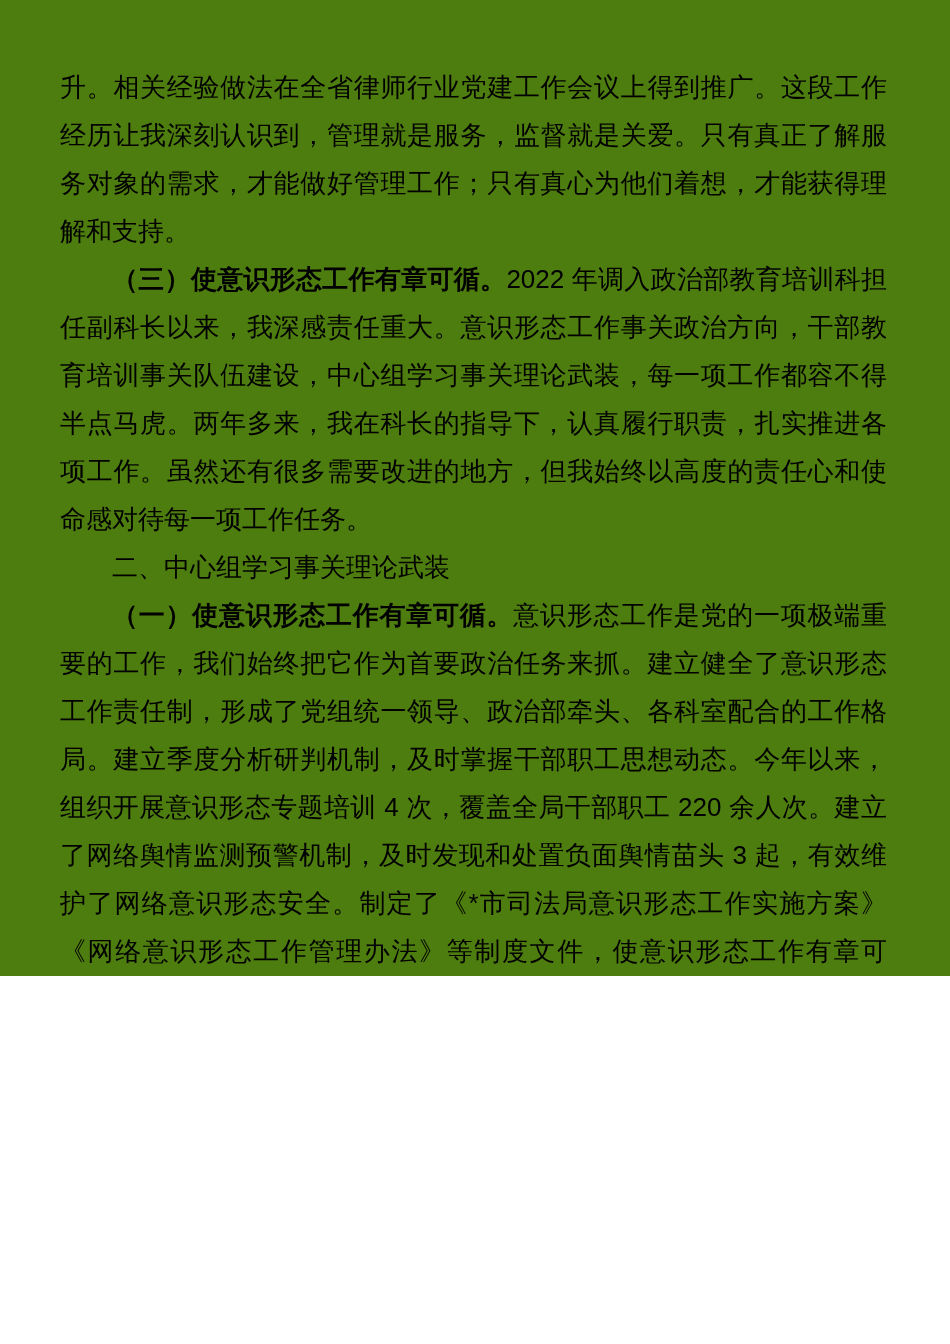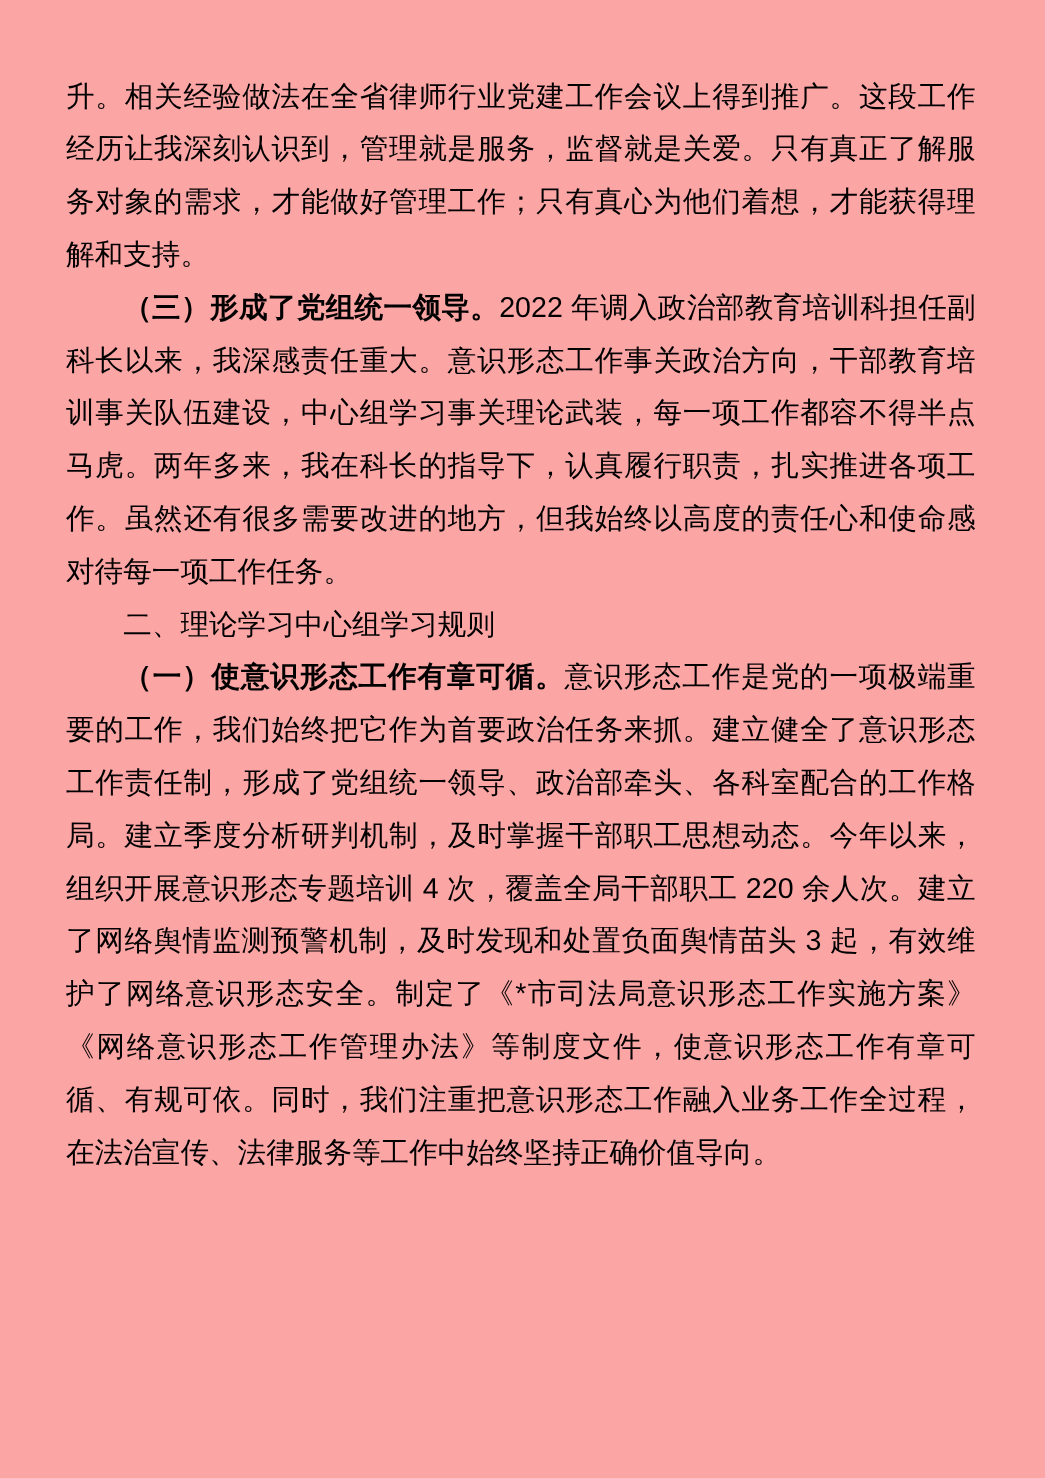--- a/index.html
+++ b/index.html
@@ -3,22 +3,22 @@
 <meta charset="utf-8">
 <style>
   html, body {
     margin: 0;
     padding: 0;
     background: #ffffff;
   }
   .page {
     position: relative;
     width: 950px;
-    height: 1344px;
-    background: #fca5a5;
+    height: 976px;
+    background: #4d7c0f;
     overflow: hidden;
     box-sizing: border-box;
     padding: 63px 63px 0 60px;
   }
   .doc-text {
     font-family: "Liberation Sans", "DejaVu Sans", sans-serif;
     font-size: 26px;
     line-height: 48px;
     color: #000000;
     text-align: justify;
@@ -37,21 +37,21 @@
   }
 </style>
 </head>
 <body>
 
 <div class="page">
   <div class="doc-text">
 
     <p><span>升。相关经验做法在全省律师行业党建工作会议上得到推广。这段工作经历让我深刻认识到，管理就是服务，监督就是关爱。只有真正了解服务对象的需求，才能做好管理工作；只有真心为他们着想，才能获得理解和支持。</span></p>
 
-    <p class="indent"><strong>（三）形成了党组统一领导。</strong><span>2022 年调入政治部教育培训科担任副科长以来，我深感责任重大。意识形态工作事关政治方向，干部教育培训事关队伍建设，中心组学习事关理论武装，每一项工作都容不得半点马虎。两年多来，我在科长的指导下，认真履行职责，扎实推进各项工作。虽然还有很多需要改进的地方，但我始终以高度的责任心和使命感对待每一项工作任务。</span></p>
+    <p class="indent"><strong>（三）使意识形态工作有章可循。</strong><span>2022 年调入政治部教育培训科担任副科长以来，我深感责任重大。意识形态工作事关政治方向，干部教育培训事关队伍建设，中心组学习事关理论武装，每一项工作都容不得半点马虎。两年多来，我在科长的指导下，认真履行职责，扎实推进各项工作。虽然还有很多需要改进的地方，但我始终以高度的责任心和使命感对待每一项工作任务。</span></p>
 
-    <p class="indent"><span>二、理论学习中心组学习规则</span></p>
+    <p class="indent"><span>二、中心组学习事关理论武装</span></p>
 
     <p class="indent"><strong>（一）使意识形态工作有章可循。</strong><span>意识形态工作是党的一项极端重要的工作，我们始终把它作为首要政治任务来抓。建立健全了意识形态工作责任制，形成了党组统一领导、政治部牵头、各科室配合的工作格局。建立季度分析研判机制，及时掌握干部职工思想动态。今年以来，组织开展意识形态专题培训 4 次，覆盖全局干部职工 220 余人次。建立了网络舆情监测预警机制，及时发现和处置负面舆情苗头 3 起，有效维护了网络意识形态安全。制定了《*市司法局意识形态工作实施方案》《网络意识形态工作管理办法》等制度文件，使意识形态工作有章可循、有规可依。同时，我们注重把意识形态工作融入业务工作全过程，在法治宣传、法律服务等工作中始终坚持正确价值导向。</span></p>
 
 
   </div>
 </div>
 
 </body></html>

